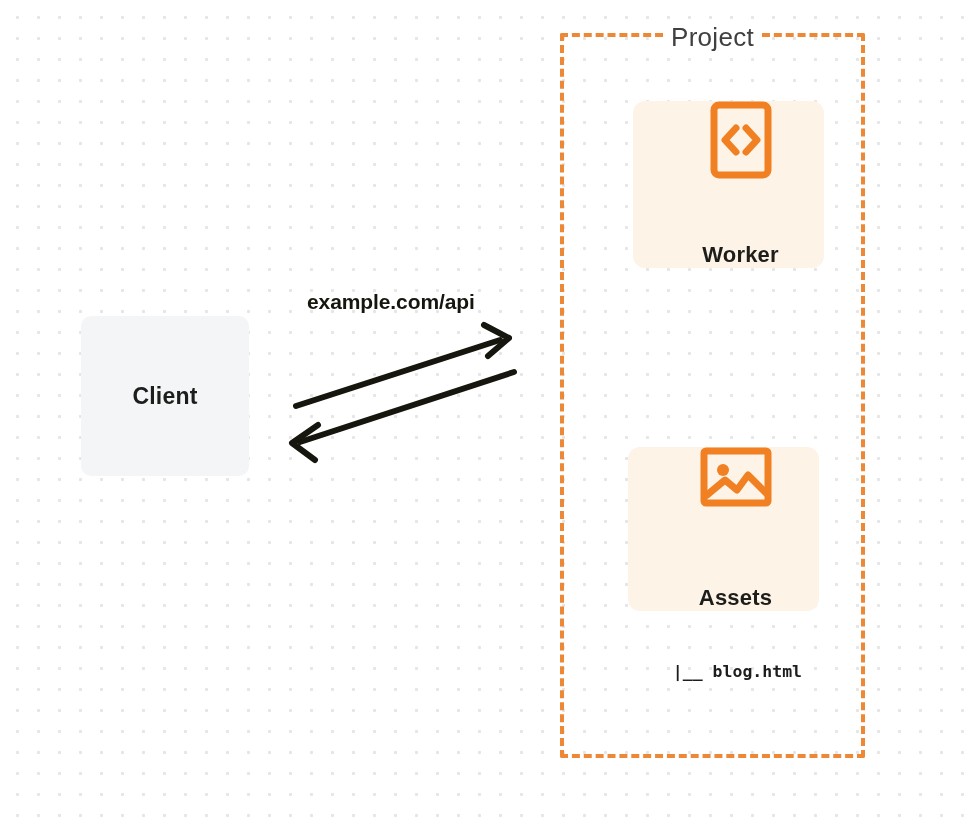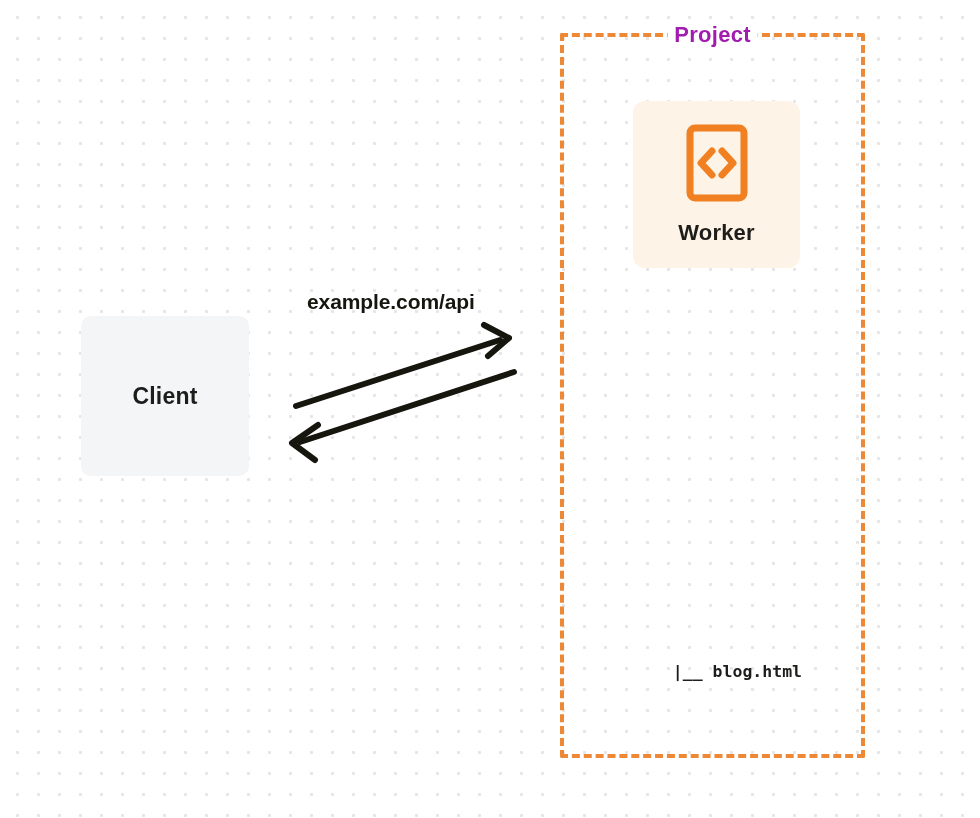--- a/index.html
+++ b/index.html
@@ -70,36 +70,37 @@
     border-radius: 2px;
     box-sizing: border-box;
   }
   .project-title {
     position: absolute;
     left: 50%;
     top: -15px;
     transform: translateX(-50%);
     background: #ffffff;
     padding: 0 7px;
-    font-size: 22px;
-    font-weight: bold;
-    color: #a21caf;
+    font-size: 26px;
+    font-weight: normal;
+    color: #404040;
     letter-spacing: 0.3px;
     white-space: nowrap;
   }
 
   
   .service-card {
     position: absolute;
     background: #fdf3e7;
     border-radius: 12px;
     display: flex;
     flex-direction: column;
     align-items: center;
-    justify-content: center;
+    justify-content: space-between;
+    padding-left: 24px;
   }
   .card-worker {
     left: 633px;
     top: 101px;
     width: 167px;
     height: 167px;
   }
   .card-assets {
     left: 628px;
     top: 447px;
@@ -165,19 +166,29 @@
     <span class="card-icon">
       <svg width="62" height="78" viewBox="0 0 62 78" xmlns="http://www.w3.org/2000/svg">
         <rect x="4" y="4" width="54" height="70" rx="5" ry="5" fill="none" stroke="#f08022" stroke-width="7"></rect>
         <polyline points="26,27 15,39 26,51" fill="none" stroke="#f08022" stroke-width="7" stroke-linecap="round" stroke-linejoin="round"></polyline>
         <polyline points="36,27 47,39 36,51" fill="none" stroke="#f08022" stroke-width="7" stroke-linecap="round" stroke-linejoin="round"></polyline>
       </svg>
     </span>
     <span class="card-label">Worker</span>
   </div>
 
+  <div class="service-card card-assets">
+    <span class="card-icon">
+      <svg width="72" height="60" viewBox="0 0 72 60" xmlns="http://www.w3.org/2000/svg">
+        <rect x="4" y="4" width="64" height="52" rx="2" ry="2" fill="none" stroke="#f08022" stroke-width="7"></rect>
+        <circle cx="23" cy="23" r="6" fill="#f08022"></circle>
+        <polyline points="7,48 25,33 37,43 48,28 66,46" fill="none" stroke="#f08022" stroke-width="7" stroke-linecap="round" stroke-linejoin="round"></polyline>
+      </svg>
+    </span>
+    <span class="card-label">Assets</span>
+  </div>
 
   <div class="file-tree">
     <span class="tree-row">|__ blog.html</span>
     
   </div>
 
 </div>
 
 </body></html>

